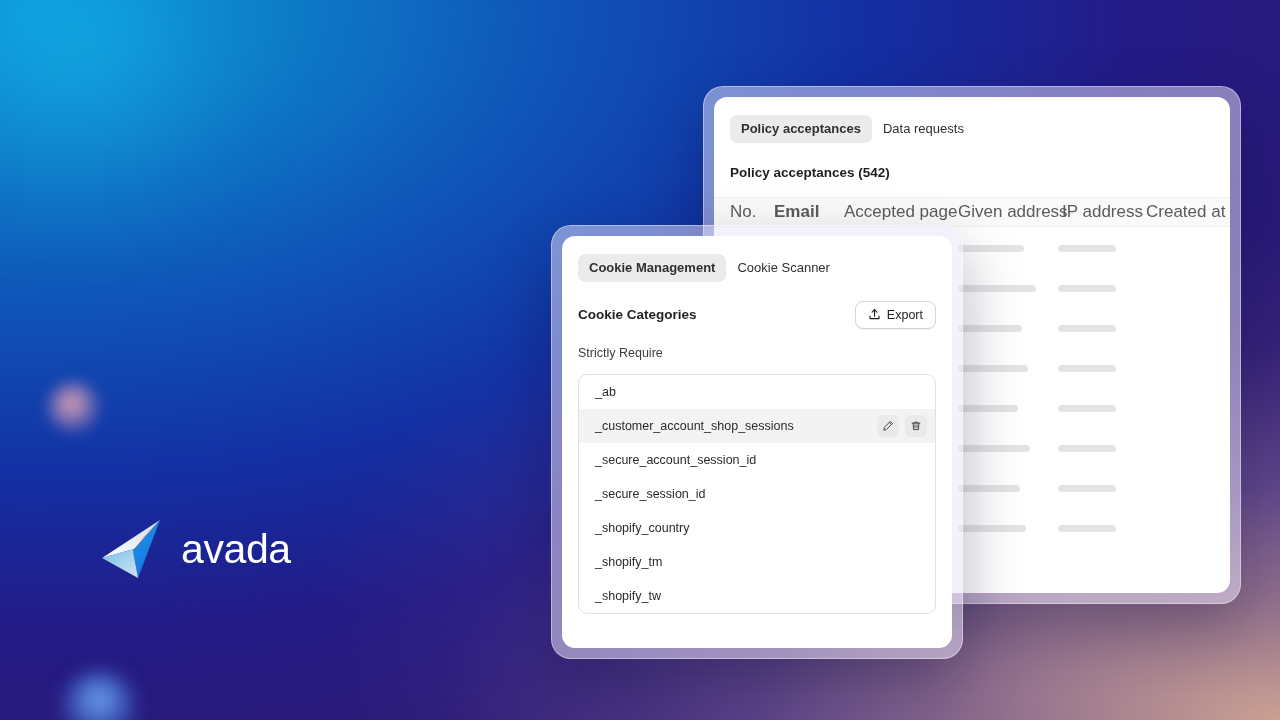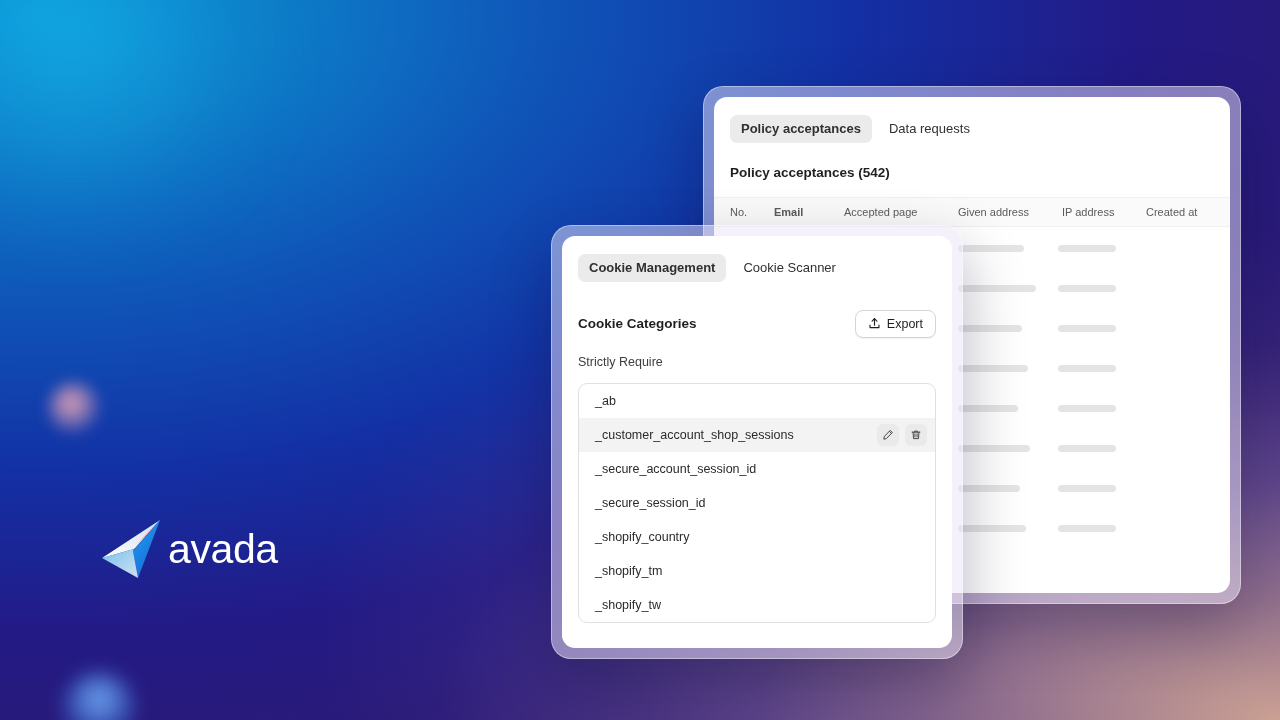--- a/index.html
+++ b/index.html
@@ -43,21 +43,21 @@
     font-size: 54px; line-height: 1.19; font-weight: 700;
     color: #ffffff; letter-spacing: -0.6px;
   }
   .hero-sub {
     margin-top: 24px;
     font-size: 19.5px; line-height: 1.64; font-weight: 600;
     color: #f6e3c5; letter-spacing: 0.05px;
   }
 
   
-  .logo { position: absolute; left: 100px; top: 518px; display: flex; align-items: center; }
+  .logo { position: absolute; left: 100px; top: 518px; display: flex; align-items: center; gap: 13px; }
   .logo-mark { width: 68px; height: 62px; display: block; }
   .logo-word { font-size: 41px; font-weight: 500; color: #ffffff; letter-spacing: -0.4px; line-height: 1; }
 
   
   .frame {
     position: absolute;
     background: rgba(233,228,248,0.50);
     border: 1px solid rgba(255,255,255,0.40);
     border-radius: 20px;
     padding: 10px;
@@ -67,39 +67,39 @@
     width: 100%; height: 100%;
     background: #ffffff;
     border-radius: 13px;
     overflow: hidden;
     position: relative;
   }
 
   
   .frame-back { left: 703px; top: 86px; width: 538px; height: 518px; }
   .back-inner { padding: 18px 0 0 0; }
-  .tabrow { display: flex; align-items: center; gap: 6px; padding: 0 16px; }
+  .tabrow { display: flex; align-items: center; padding: 0 16px; }
   .tab {
     font-size: 13px; color: #303030; padding: 6px 11px; border-radius: 7px;
     white-space: nowrap; line-height: 1.2;
   }
   .tab.active { background: #ebebeb; font-weight: 600; }
   .back-heading {
     margin: 22px 0 0 16px; font-size: 13.5px; font-weight: 700; color: #1f1f1f;
   }
   .thead {
     margin-top: 17px;
     background: #fafafa;
     border-top: 1px solid #f0f0f0;
     border-bottom: 1px solid #f0f0f0;
     height: 30px;
     display: flex; align-items: center;
     padding-left: 16px;
   }
-  .th { font-size: 11px; color: #5b5b5b; white-space: nowrap; }
+  .th { font-size: 17px; color: #5b5b5b; white-space: nowrap; }
   .th.c0 { width: 44px; }
   .th.c1 { width: 70px; font-weight: bold; }
   .th.c2 { width: 114px; }
   .th.c3 { width: 104px; }
   .th.c4 { width: 84px; }
   .th.c5 { width: 80px; }
   .skel-body { padding: 14px 0 0 16px; }
   .skel-row { display: flex; align-items: flex-start; height: 40px; }
   .skel-col { display: flex; flex-direction: column; gap: 5px; padding-top: 4px; }
   .skel-col.c0 { width: 44px; }
@@ -110,21 +110,21 @@
     position: absolute; left: 16px; bottom: 18px;
     font-size: 12px; color: #4a4a4a; white-space: nowrap;
   }
 
   
   .frame-front { left: 551px; top: 225px; width: 412px; height: 434px; }
   .front-inner { padding: 18px 0 0 0; }
   .front-head { padding: 0 16px; }
   .front-row2 {
     display: flex; align-items: center; justify-content: space-between;
-    margin-top: 28px; padding: 0 16px;
+    margin-top: 19px; padding: 0 16px;
   }
   .front-h2 { font-size: 13.5px; font-weight: 700; color: #1f1f1f; }
   .btn-export {
     display: inline-flex; align-items: center; gap: 6px;
     background: #ffffff; border: 1px solid #d5d5d5;
     border-radius: 8px; padding: 6px 12px;
     font-size: 12.5px; color: #1f1f1f; font-weight: 500;
     box-shadow: 0 1px 0 rgba(0,0,0,0.05);
     cursor: pointer; white-space: nowrap;
   }

